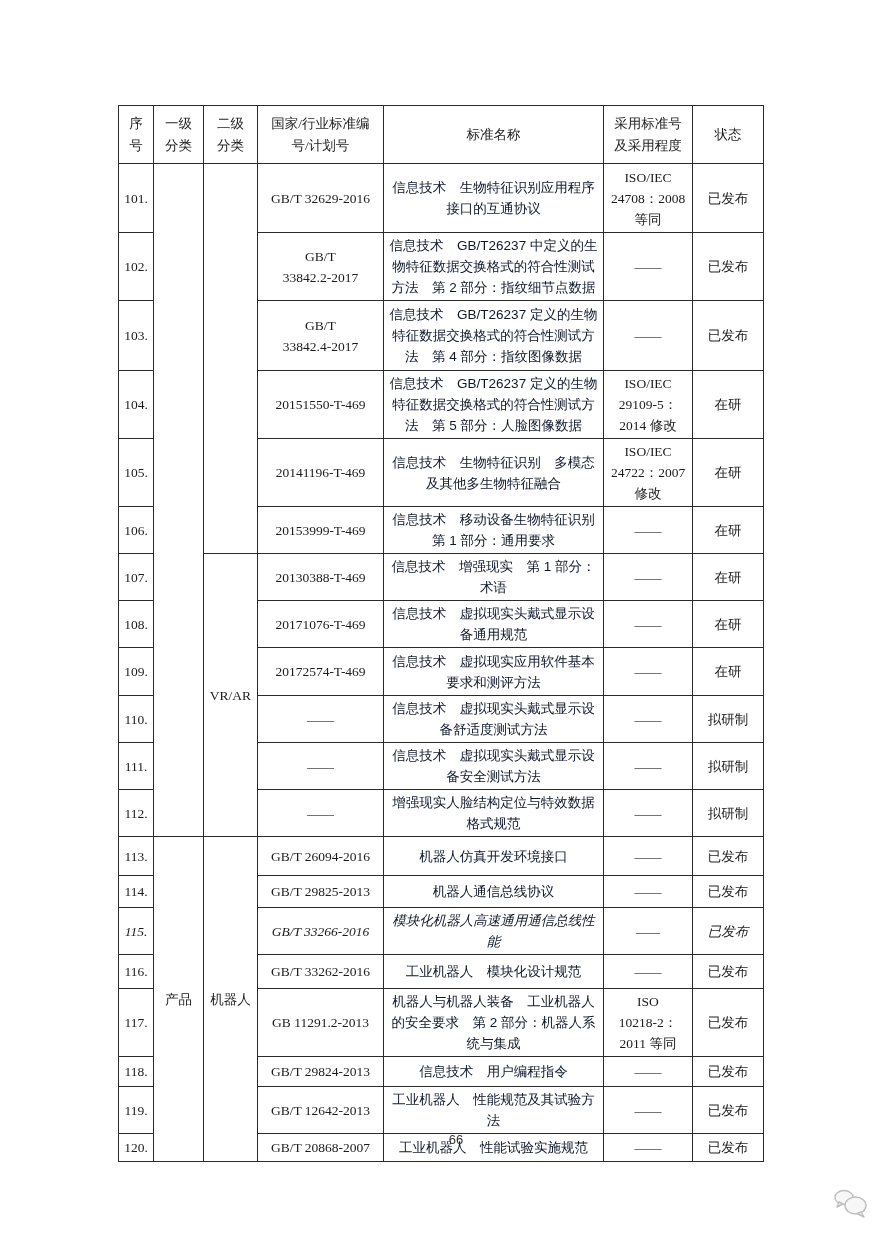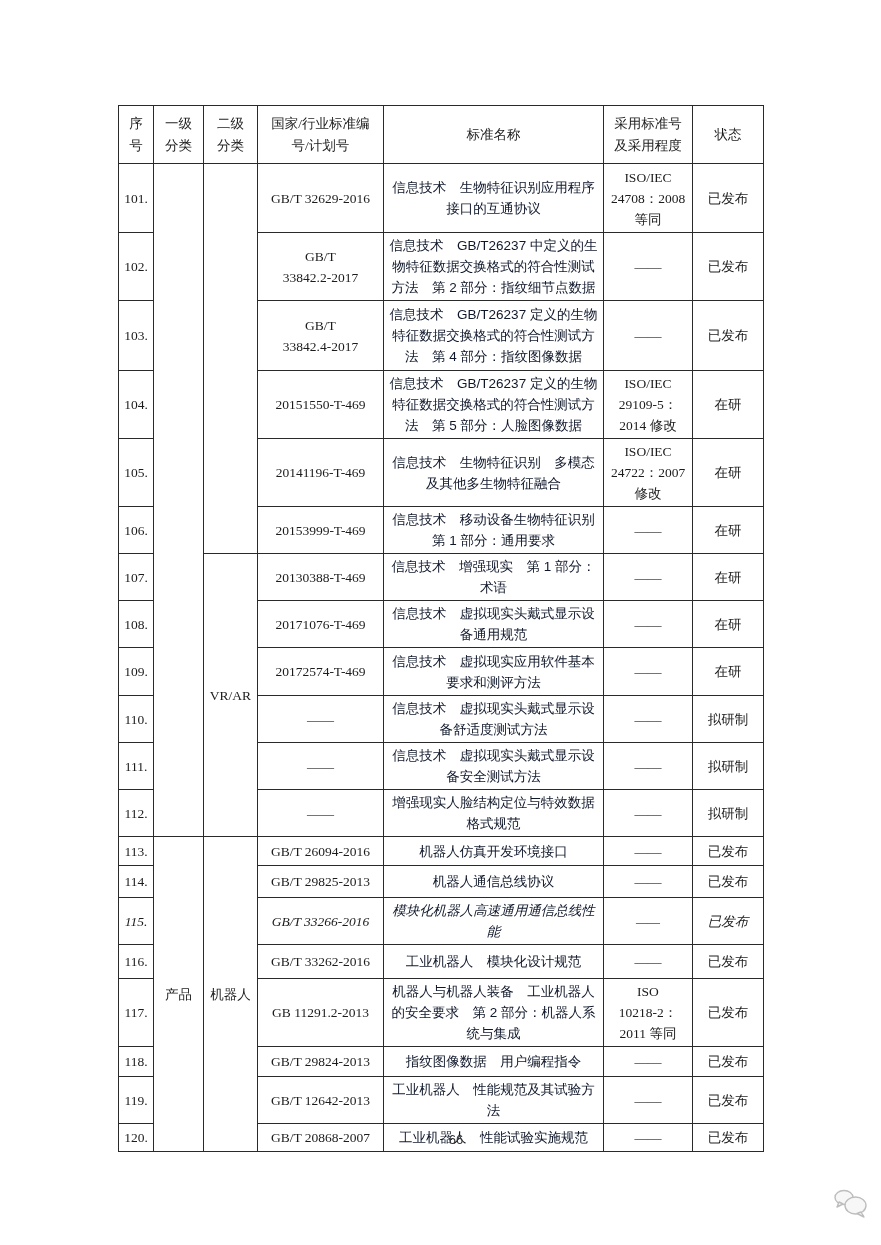--- a/index.html
+++ b/index.html
@@ -180,21 +180,21 @@
           <td class="adoption">——</td>
           <td class="status">拟研制</td>
         </tr>
         <tr style="height: 43px;">
           <td class="no">112.</td>
           <td class="code">——</td>
           <td class="name">增强现实人脸结构定位与特效数据格式规范</td>
           <td class="adoption">——</td>
           <td class="status">拟研制</td>
         </tr>
-        <tr style="height: 29px;">
+        <tr style="height: 39px;">
           <td class="no">113.</td>
           <td class="lvl" rowspan="8">产品</td>
           <td class="lvl" rowspan="8">机器人</td>
           <td class="code">GB/T 26094-2016</td>
           <td class="name">机器人仿真开发环境接口</td>
           <td class="adoption">——</td>
           <td class="status">已发布</td>
         </tr>
         <tr style="height: 32px;">
           <td class="no">114.</td>
@@ -222,21 +222,21 @@
           <td class="code">GB 11291.2-2013</td>
           <td class="name">机器人与机器人装备　工业机器人的安全要求　第 2 部分：机器人系统与集成</td>
           <td class="adoption">ISO
 10218-2：
 2011 等同</td>
           <td class="status">已发布</td>
         </tr>
         <tr style="height: 30px;">
           <td class="no">118.</td>
           <td class="code">GB/T 29824-2013</td>
-          <td class="name">指纹图像数据　用户编程指令</td>
+          <td class="name">信息技术　用户编程指令</td>
           <td class="adoption">——</td>
           <td class="status">已发布</td>
         </tr>
         <tr style="height: 45px;">
           <td class="no">119.</td>
           <td class="code">GB/T 12642-2013</td>
           <td class="name">工业机器人　性能规范及其试验方法</td>
           <td class="adoption">——</td>
           <td class="status">已发布</td>
         </tr>

